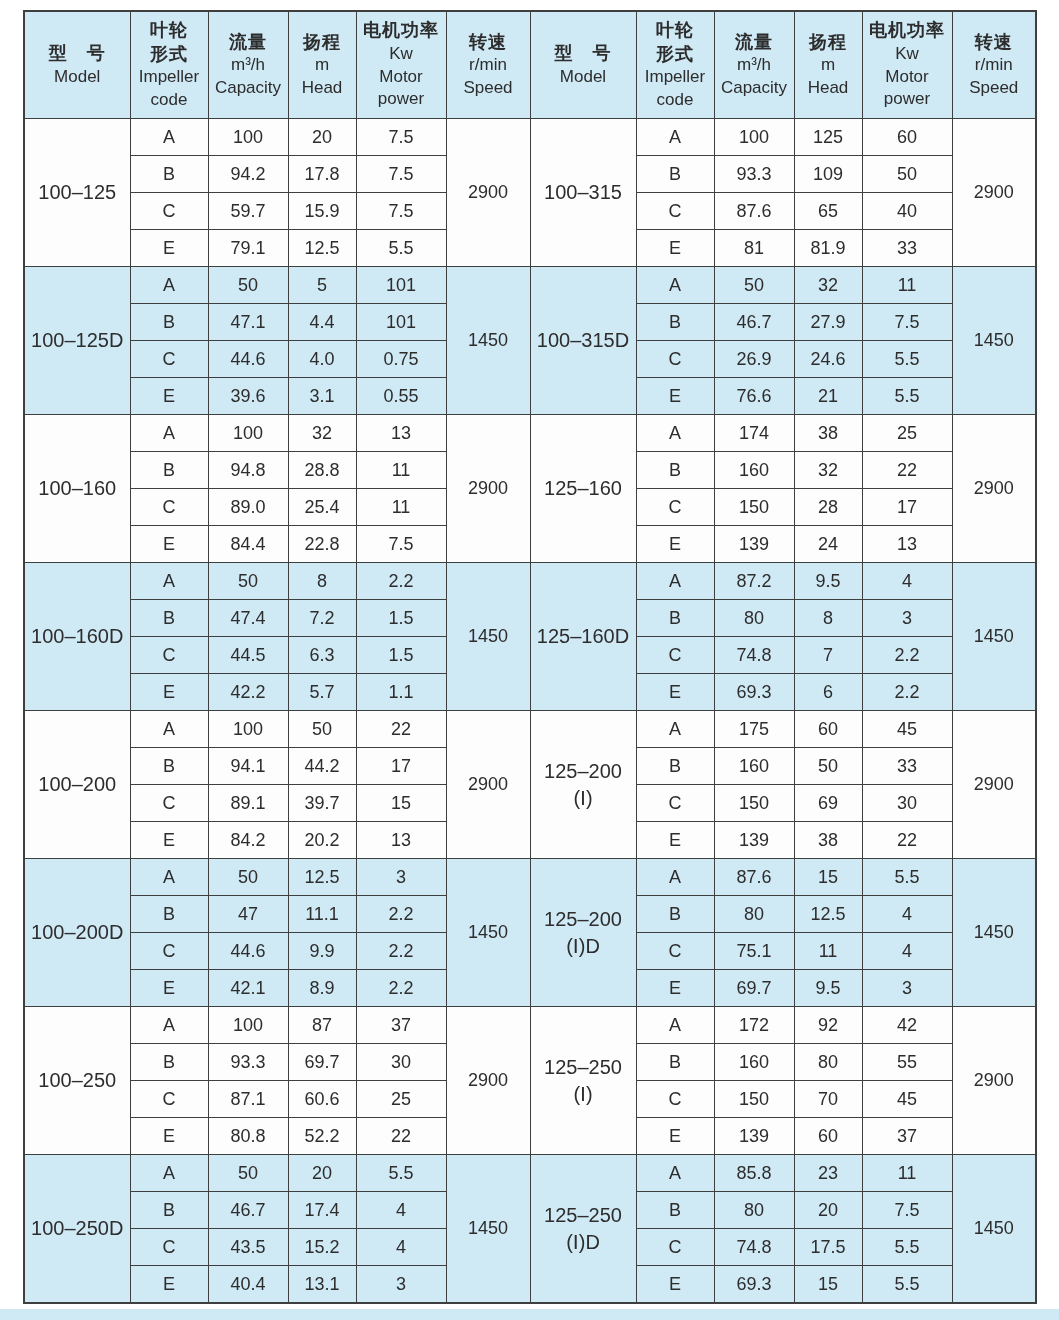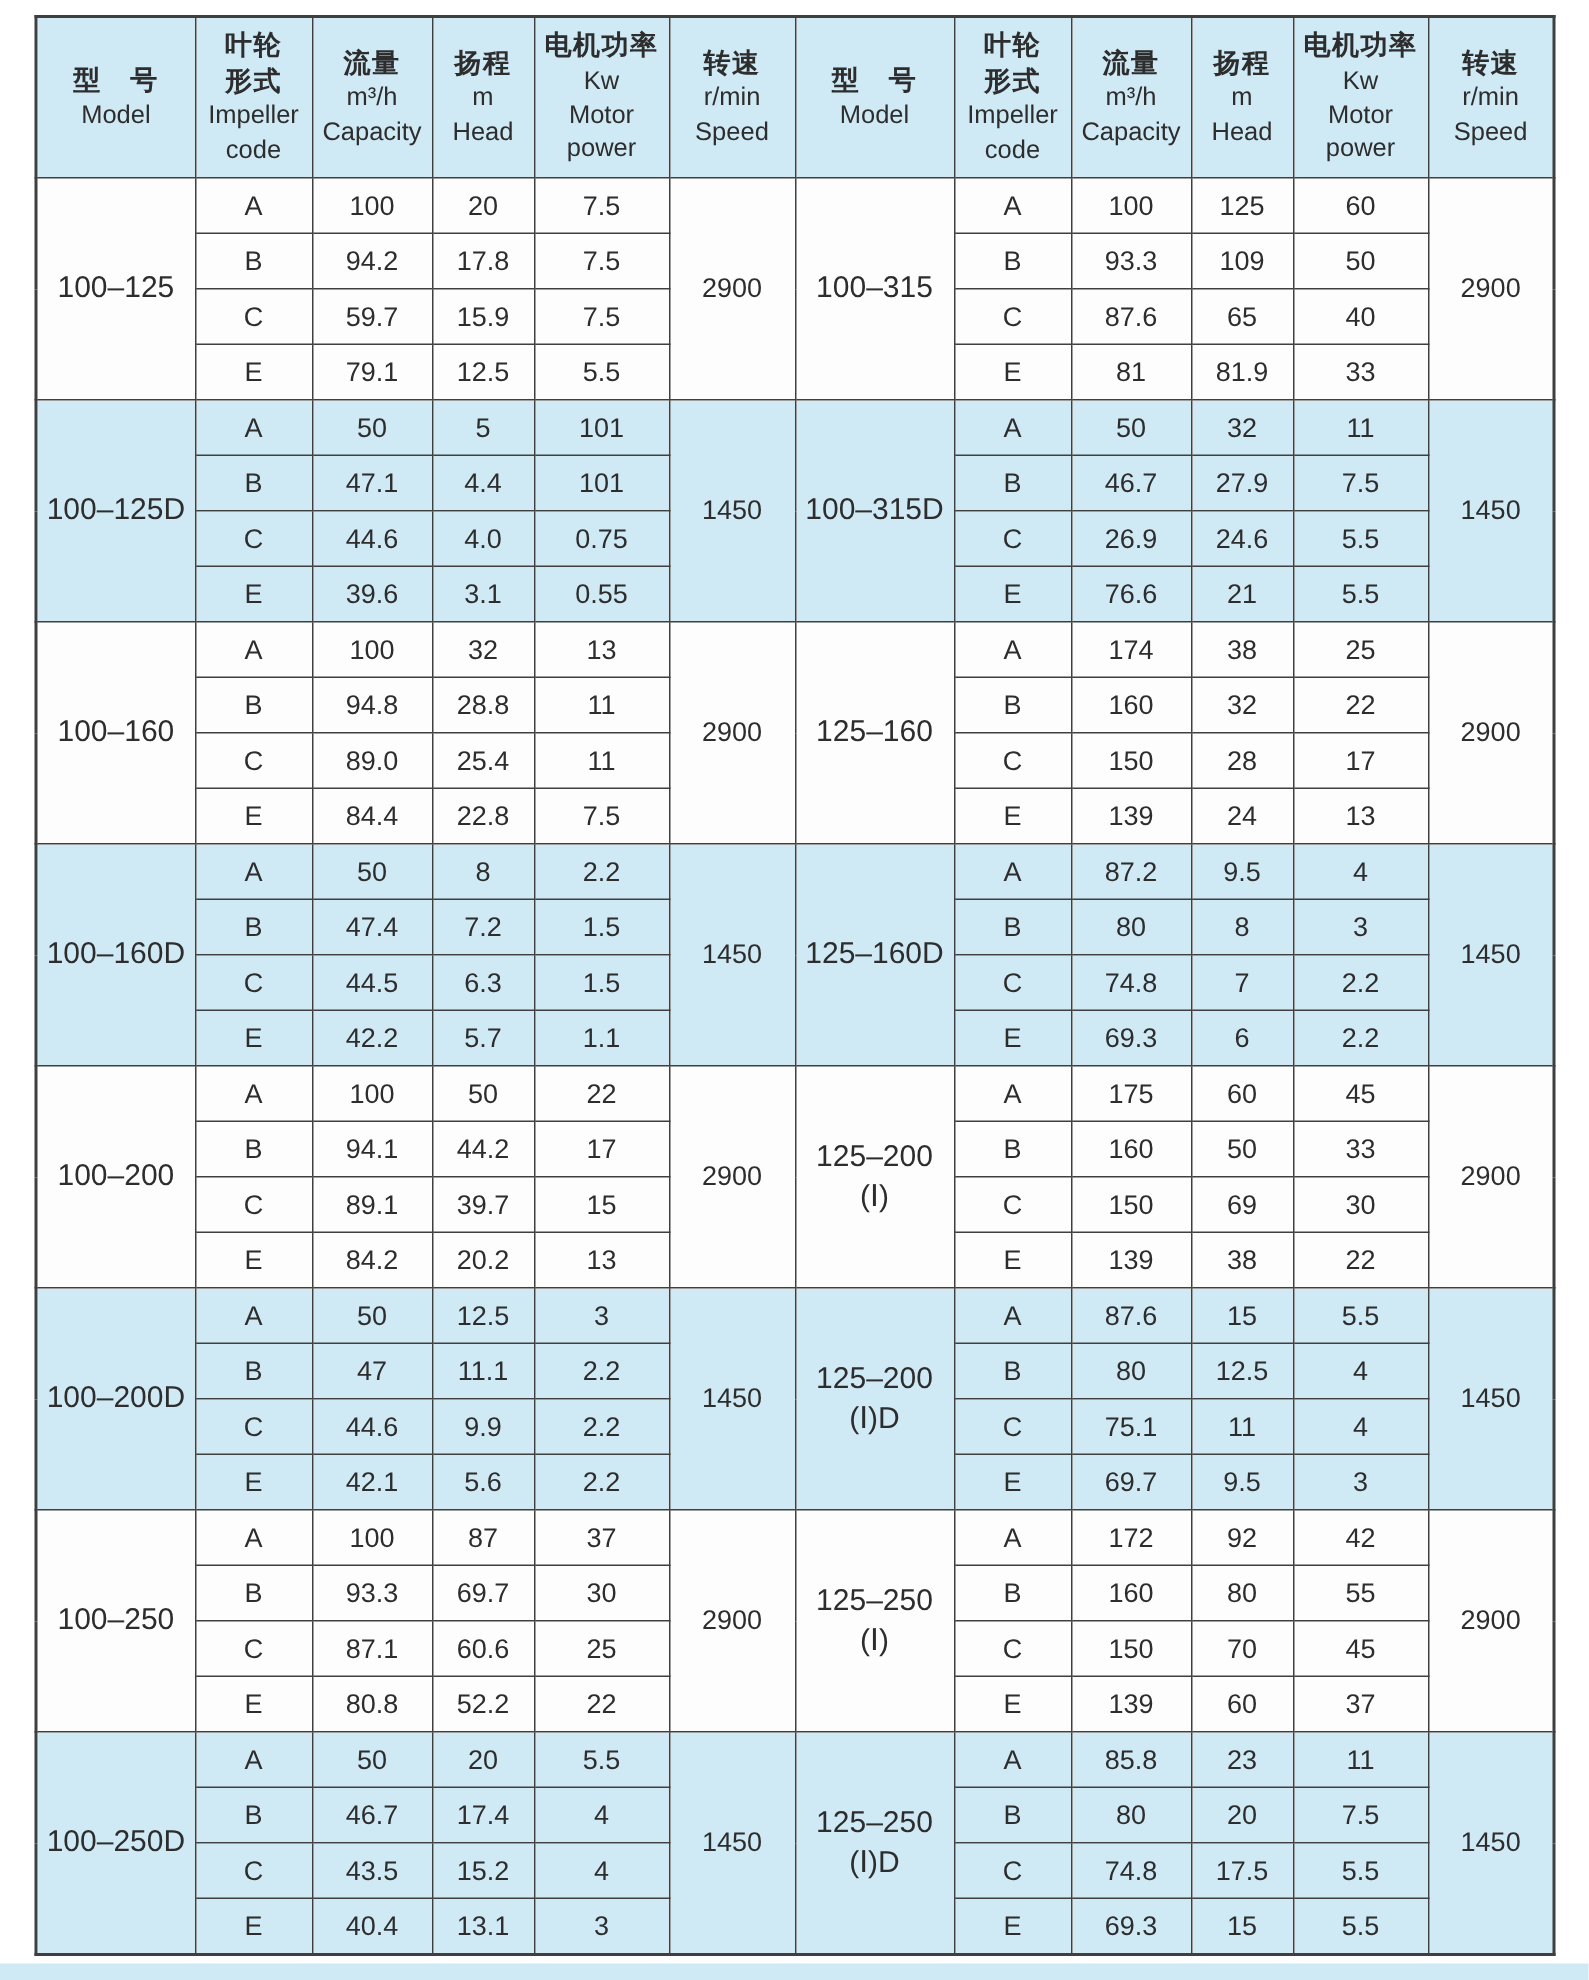--- a/index.html
+++ b/index.html
@@ -407,21 +407,21 @@
           <td>9.9</td>
           <td>2.2</td>
           <td>C</td>
           <td>75.1</td>
           <td>11</td>
           <td>4</td>
         </tr>
         <tr class="shaded">
           <td>E</td>
           <td>42.1</td>
-          <td>5.6</td>
+          <td>8.9</td>
           <td>2.2</td>
           <td>E</td>
           <td>69.7</td>
           <td>9.5</td>
           <td>3</td>
         </tr>
         <tr class="plain">
           <td rowspan="4" class="model">
             <div>100–250</div>
             <div></div>

